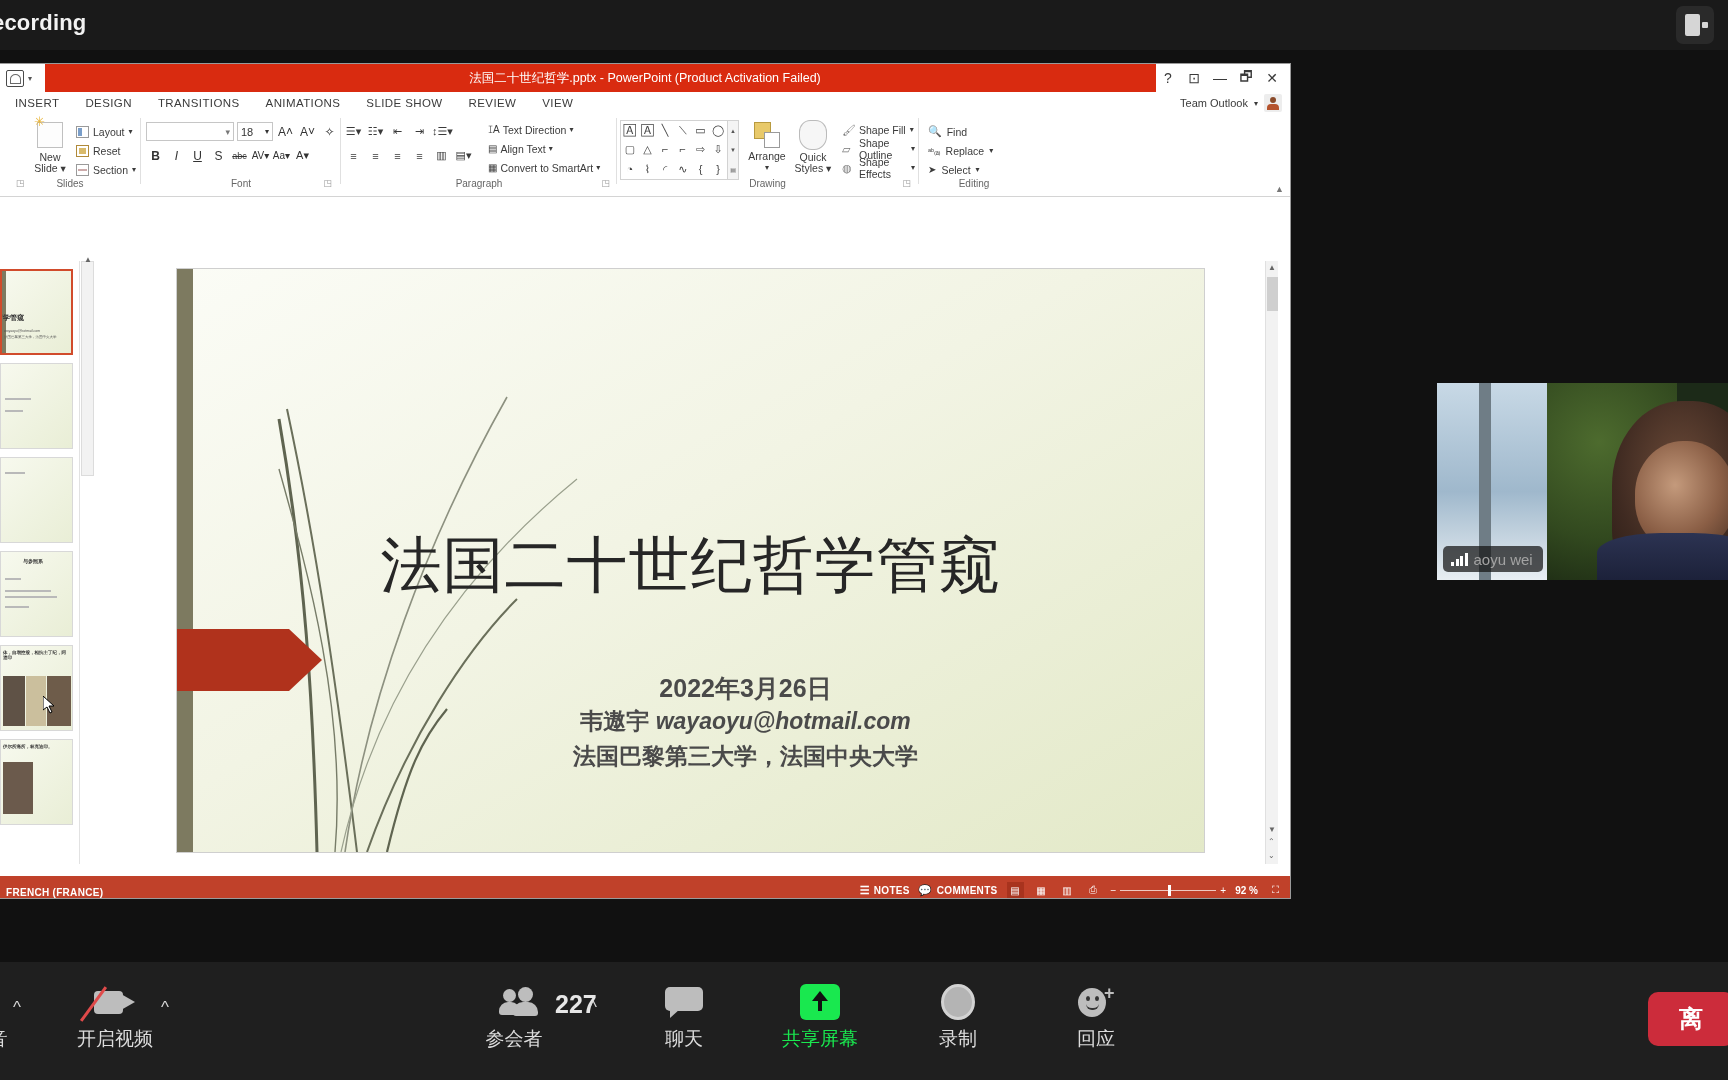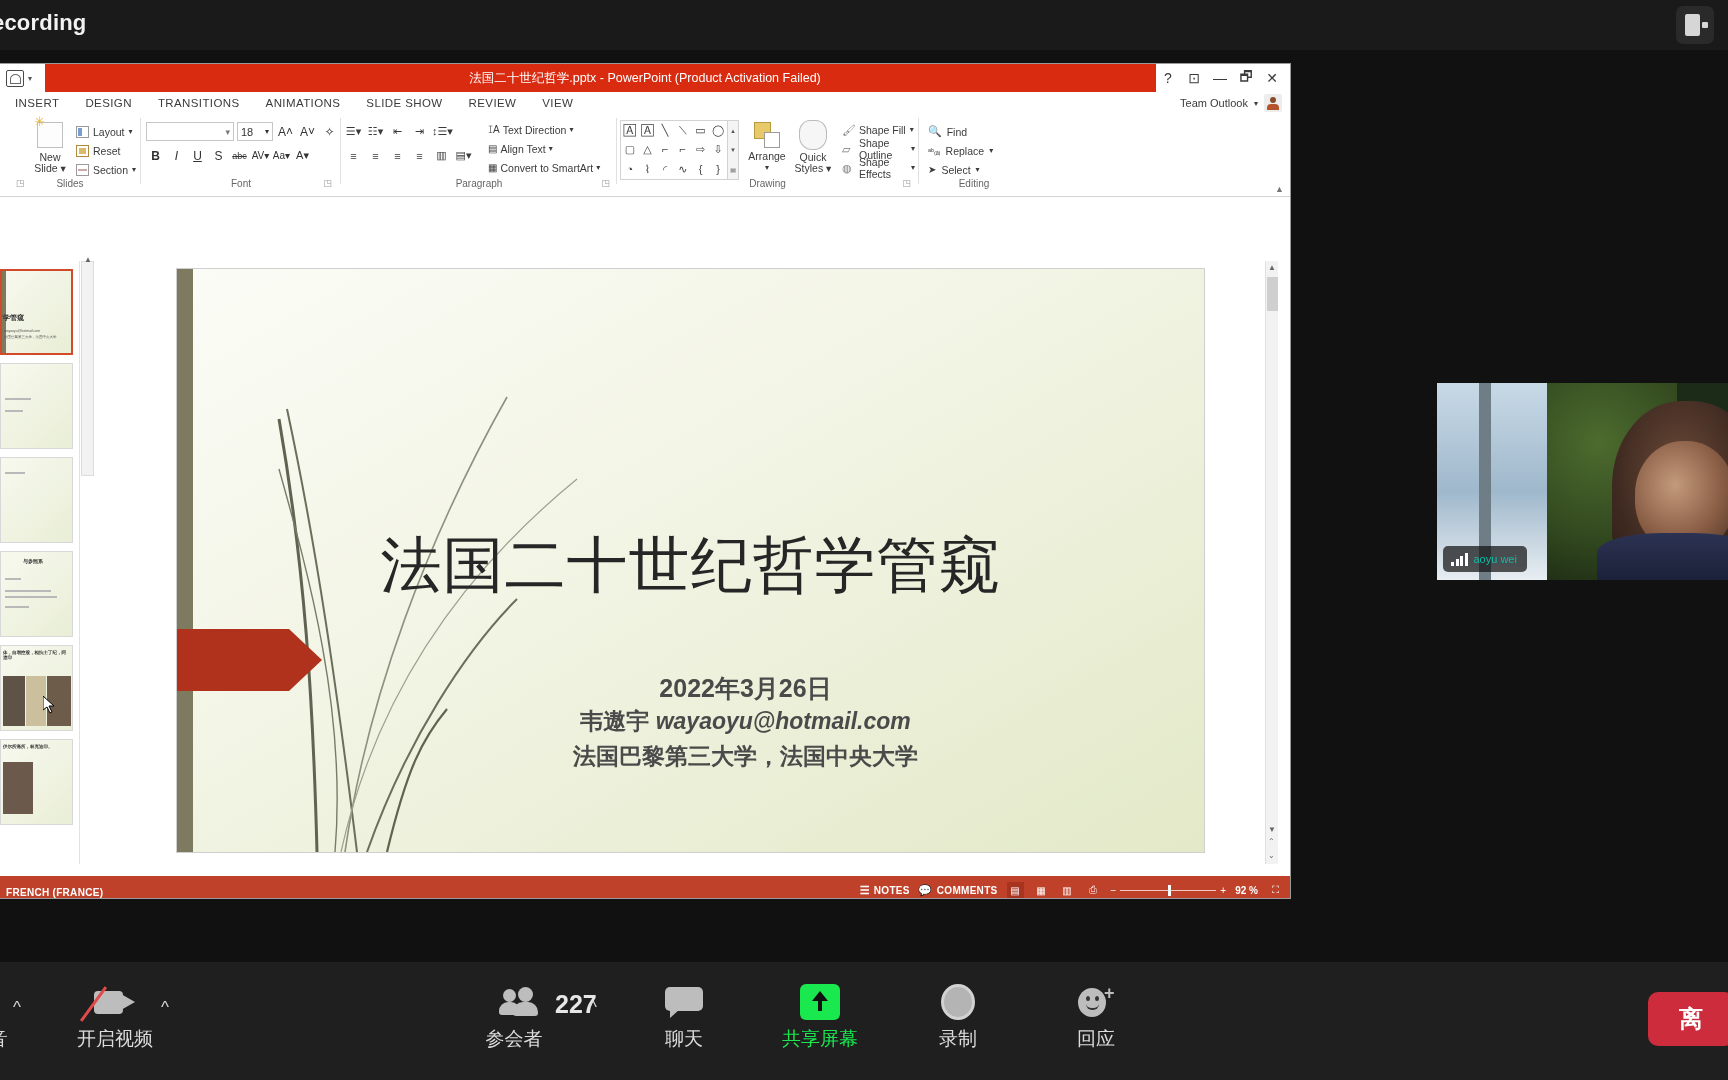--- a/index.html
+++ b/index.html
@@ -302,21 +302,21 @@
   .vt-shirt {
     position:absolute; left: 160px; top: 150px; width: 160px; height: 50px;
     background: linear-gradient(180deg,#2c3352 0%,#1b2038 100%);
     border-radius: 40% 40% 0 0;
   }
   .vt-badge {
     position: absolute; left: 6px; bottom: 8px; height: 26px;
     background: rgba(20,20,20,.72); border-radius: 5px;
     display: flex; align-items: center; gap: 6px; padding: 0 10px 0 8px;
   }
-  .vt-badge .nm { color: #14b8a6; font-size: 11px; }
+  .vt-badge .nm { color: #a3a3a3; font-size: 15px; }
   .bars { display: flex; align-items: flex-end; gap: 1.5px; height: 13px; }
   .bars i { display: block; width: 3px; background: #fff; }
 
   
   .zoom-bottom {
     position: absolute; left: 0; bottom: 0; width: 1728px; height: 118px;
     background: #1f1f1f;
   }
   .zb-item {
     position: absolute; top: 18px; text-align: center; color: #dcdcdc;

